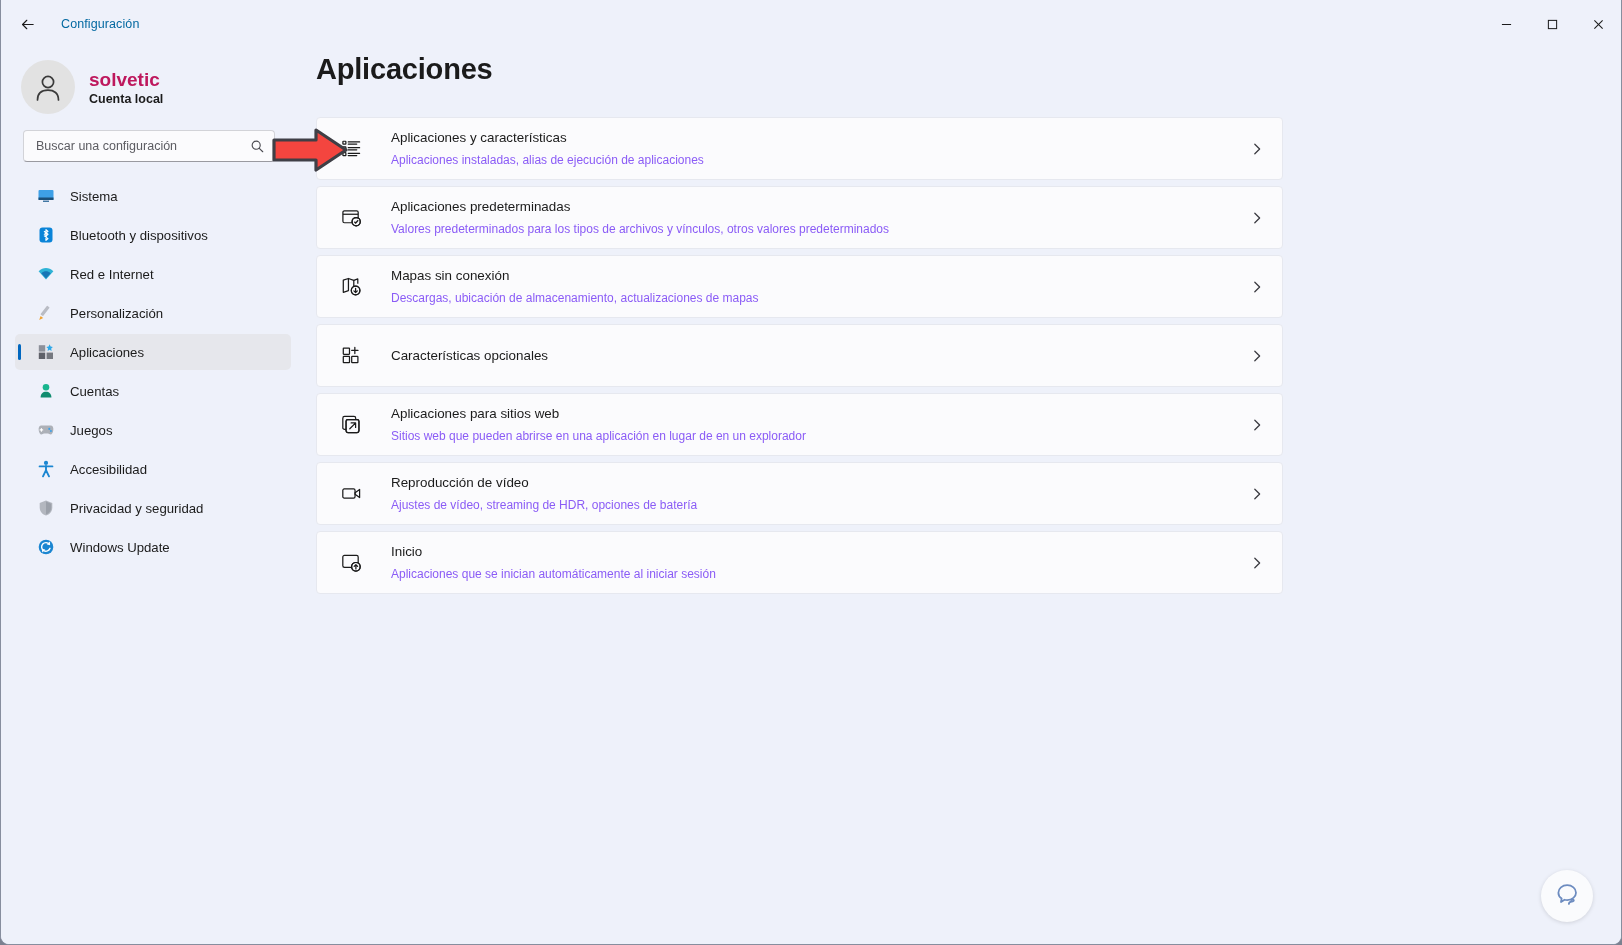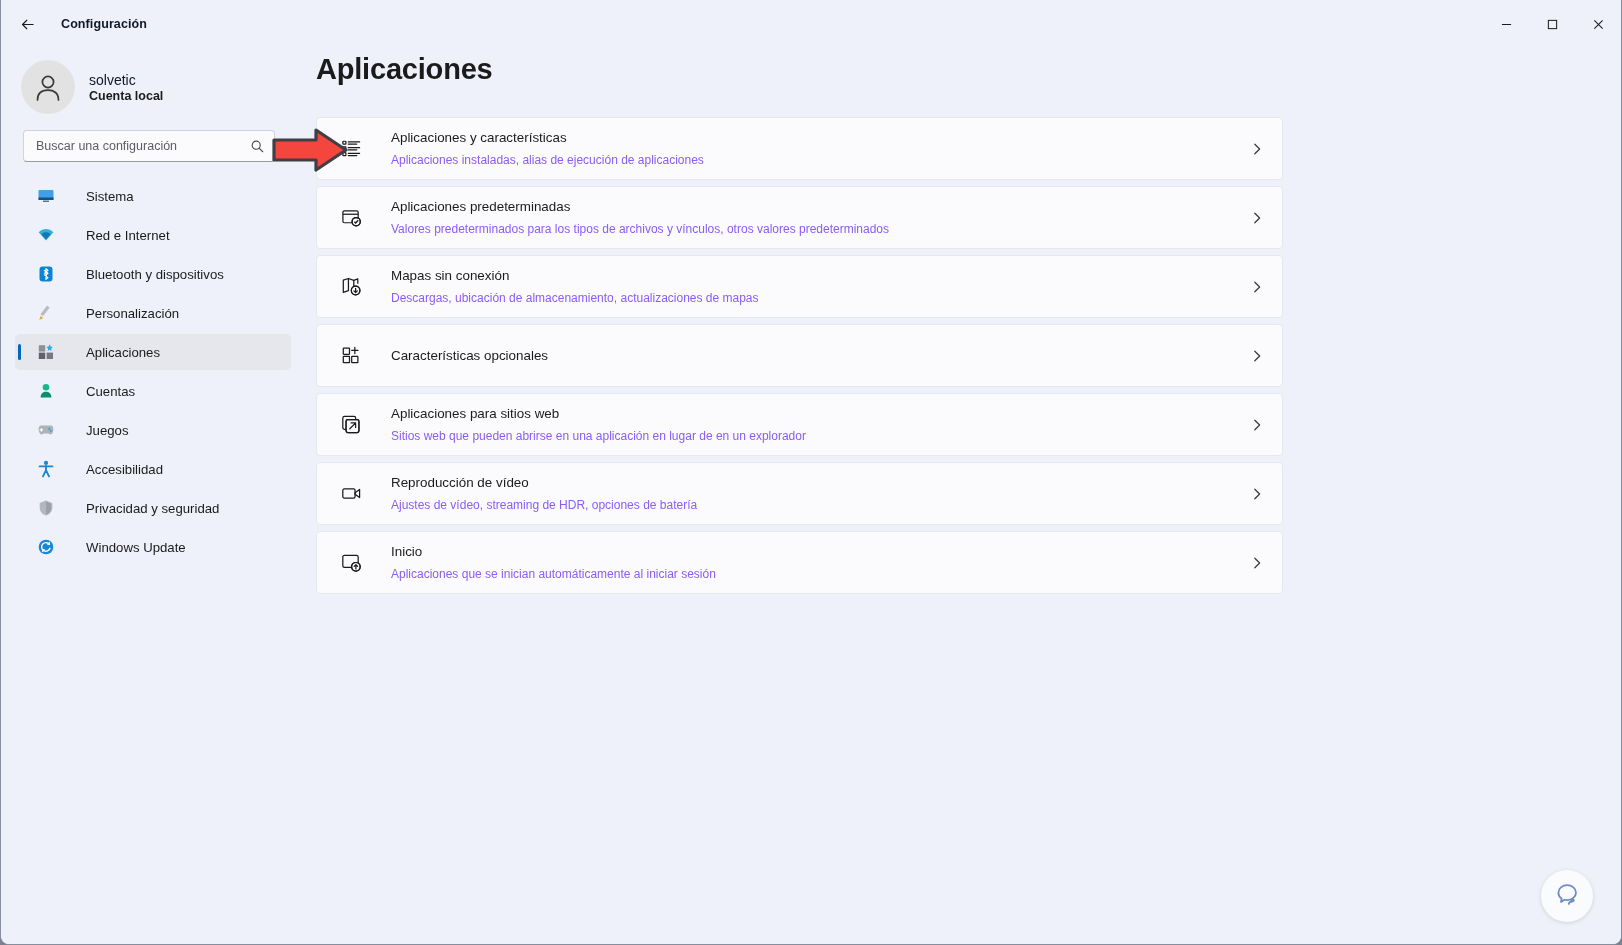--- a/index.html
+++ b/index.html
@@ -39,23 +39,22 @@
     width: 36px; height: 36px;
     margin-left: 8px;
     border-radius: 5px;
     display: flex; align-items: center; justify-content: center;
     cursor: pointer;
     color: #1b1b1b;
   }
   #app-title {
     margin-left: 16px;
     font-size: 12.5px;
-    color: #0f172a;
+    color: #0369a1;
     letter-spacing: .1px;
-    font-weight: bold;
   }
   #window-controls {
     position: absolute;
     right: 0; top: 0;
     height: 48px;
     display: flex;
   }
   .wc {
     width: 46px; height: 48px;
     display: flex; align-items: center; justify-content: center;
@@ -81,21 +80,21 @@
     cursor: pointer;
   }
   #avatar {
     width: 54px; height: 54px;
     border-radius: 50%;
     background: #e2e2e2;
     display: flex; align-items: center; justify-content: center;
     flex: 0 0 auto;
   }
   #account-text { display: flex; flex-direction: column; gap: 1px; }
-  #account-name { font-size: 14px; color: #0f172a; font-weight: 400; }
+  #account-name { font-size: 19px; color: #be185d; font-weight: 700; }
   #account-sub  { font-size: 12.5px; color: #1b1b1b; font-weight: bold; }
 
   #search-wrap {
     margin: 12px 8px 0 22px;
     width: 252px;
     height: 32px;
     background: #fbfbfd;
     border: 1px solid #d2d3d8;
     border-bottom: 1px solid #9a9aa0;
     border-radius: 4px;
@@ -121,21 +120,21 @@
   }
   .nav-item {
     position: relative;
     display: flex;
     align-items: center;
     height: 36px;
     margin-bottom: 3px;
     padding-left: 22px;
     border-radius: 5px;
     cursor: pointer;
-    gap: 31px;
+    gap: 15px;
   }
   .nav-item.selected { background: #e6e7ec; }
   .nav-item.selected::before {
     content: "";
     position: absolute;
     left: 3px; top: 50%;
     transform: translateY(-50%);
     width: 3px; height: 16px;
     border-radius: 2px;
     background: #0067c0;
@@ -284,36 +283,36 @@
             <rect x="1.5" y="10.5" width="15" height="2.5" fill="#1b4f78"></rect>
             <rect x="6" y="13.6" width="6" height="1.3" fill="#2e6a99"></rect>
           </svg>
         </span>
         <span class="nav-label">Sistema</span>
       </div>
 
       <div class="nav-item">
         <span class="nav-icon">
           <svg width="18" height="18" viewBox="0 0 18 18">
-            <path d="M1.6 6.2 C4 4 6.4 3.1 9 3.1 C11.6 3.1 14 4 16.4 6.2 L9 14.4 Z" fill="#2eb3d6"></path>
-            <path d="M4.3 8.2 C5.9 6.9 7.4 6.3 9 6.3 C10.6 6.3 12.1 6.9 13.7 8.2 L9 13.6 Z" fill="#1676b5"></path>
-          </svg>
-        </span>
-        <span class="nav-label">Red e Internet</span>
-      </div>
-
-      <div class="nav-item">
-        <span class="nav-icon">
-          <svg width="18" height="18" viewBox="0 0 18 18">
             <rect x="2.5" y="1.5" width="13" height="15" rx="3" fill="#0a84d8"></rect>
             <path d="M7 5.2 L11 8.3 L9 10 L9 3.6 L11 5.4 L7 8.6" fill="none" stroke="#fff" stroke-width="1.15" stroke-linejoin="round"></path>
             <path d="M9 8.6 L9 14.4 L11 12.6 L7 9.6" fill="none" stroke="#fff" stroke-width="1.15" stroke-linejoin="round"></path>
           </svg>
         </span>
         <span class="nav-label">Bluetooth y dispositivos</span>
+      </div>
+
+      <div class="nav-item">
+        <span class="nav-icon">
+          <svg width="18" height="18" viewBox="0 0 18 18">
+            <path d="M1.6 6.2 C4 4 6.4 3.1 9 3.1 C11.6 3.1 14 4 16.4 6.2 L9 14.4 Z" fill="#2eb3d6"></path>
+            <path d="M4.3 8.2 C5.9 6.9 7.4 6.3 9 6.3 C10.6 6.3 12.1 6.9 13.7 8.2 L9 13.6 Z" fill="#1676b5"></path>
+          </svg>
+        </span>
+        <span class="nav-label">Red e Internet</span>
       </div>
 
       <div class="nav-item">
         <span class="nav-icon">
           <svg width="18" height="18" viewBox="0 0 18 18">
             <rect x="6.4" y="1.4" width="3.2" height="11" rx="0.6" fill="#b9bcc4" transform="rotate(38 8 7)"></rect>
             <path d="M3.6 12.1 L6.2 14.1 L2.2 16.1 Z" fill="#f0a12e"></path>
           </svg>
         </span>
         <span class="nav-label">Personalización</span>

